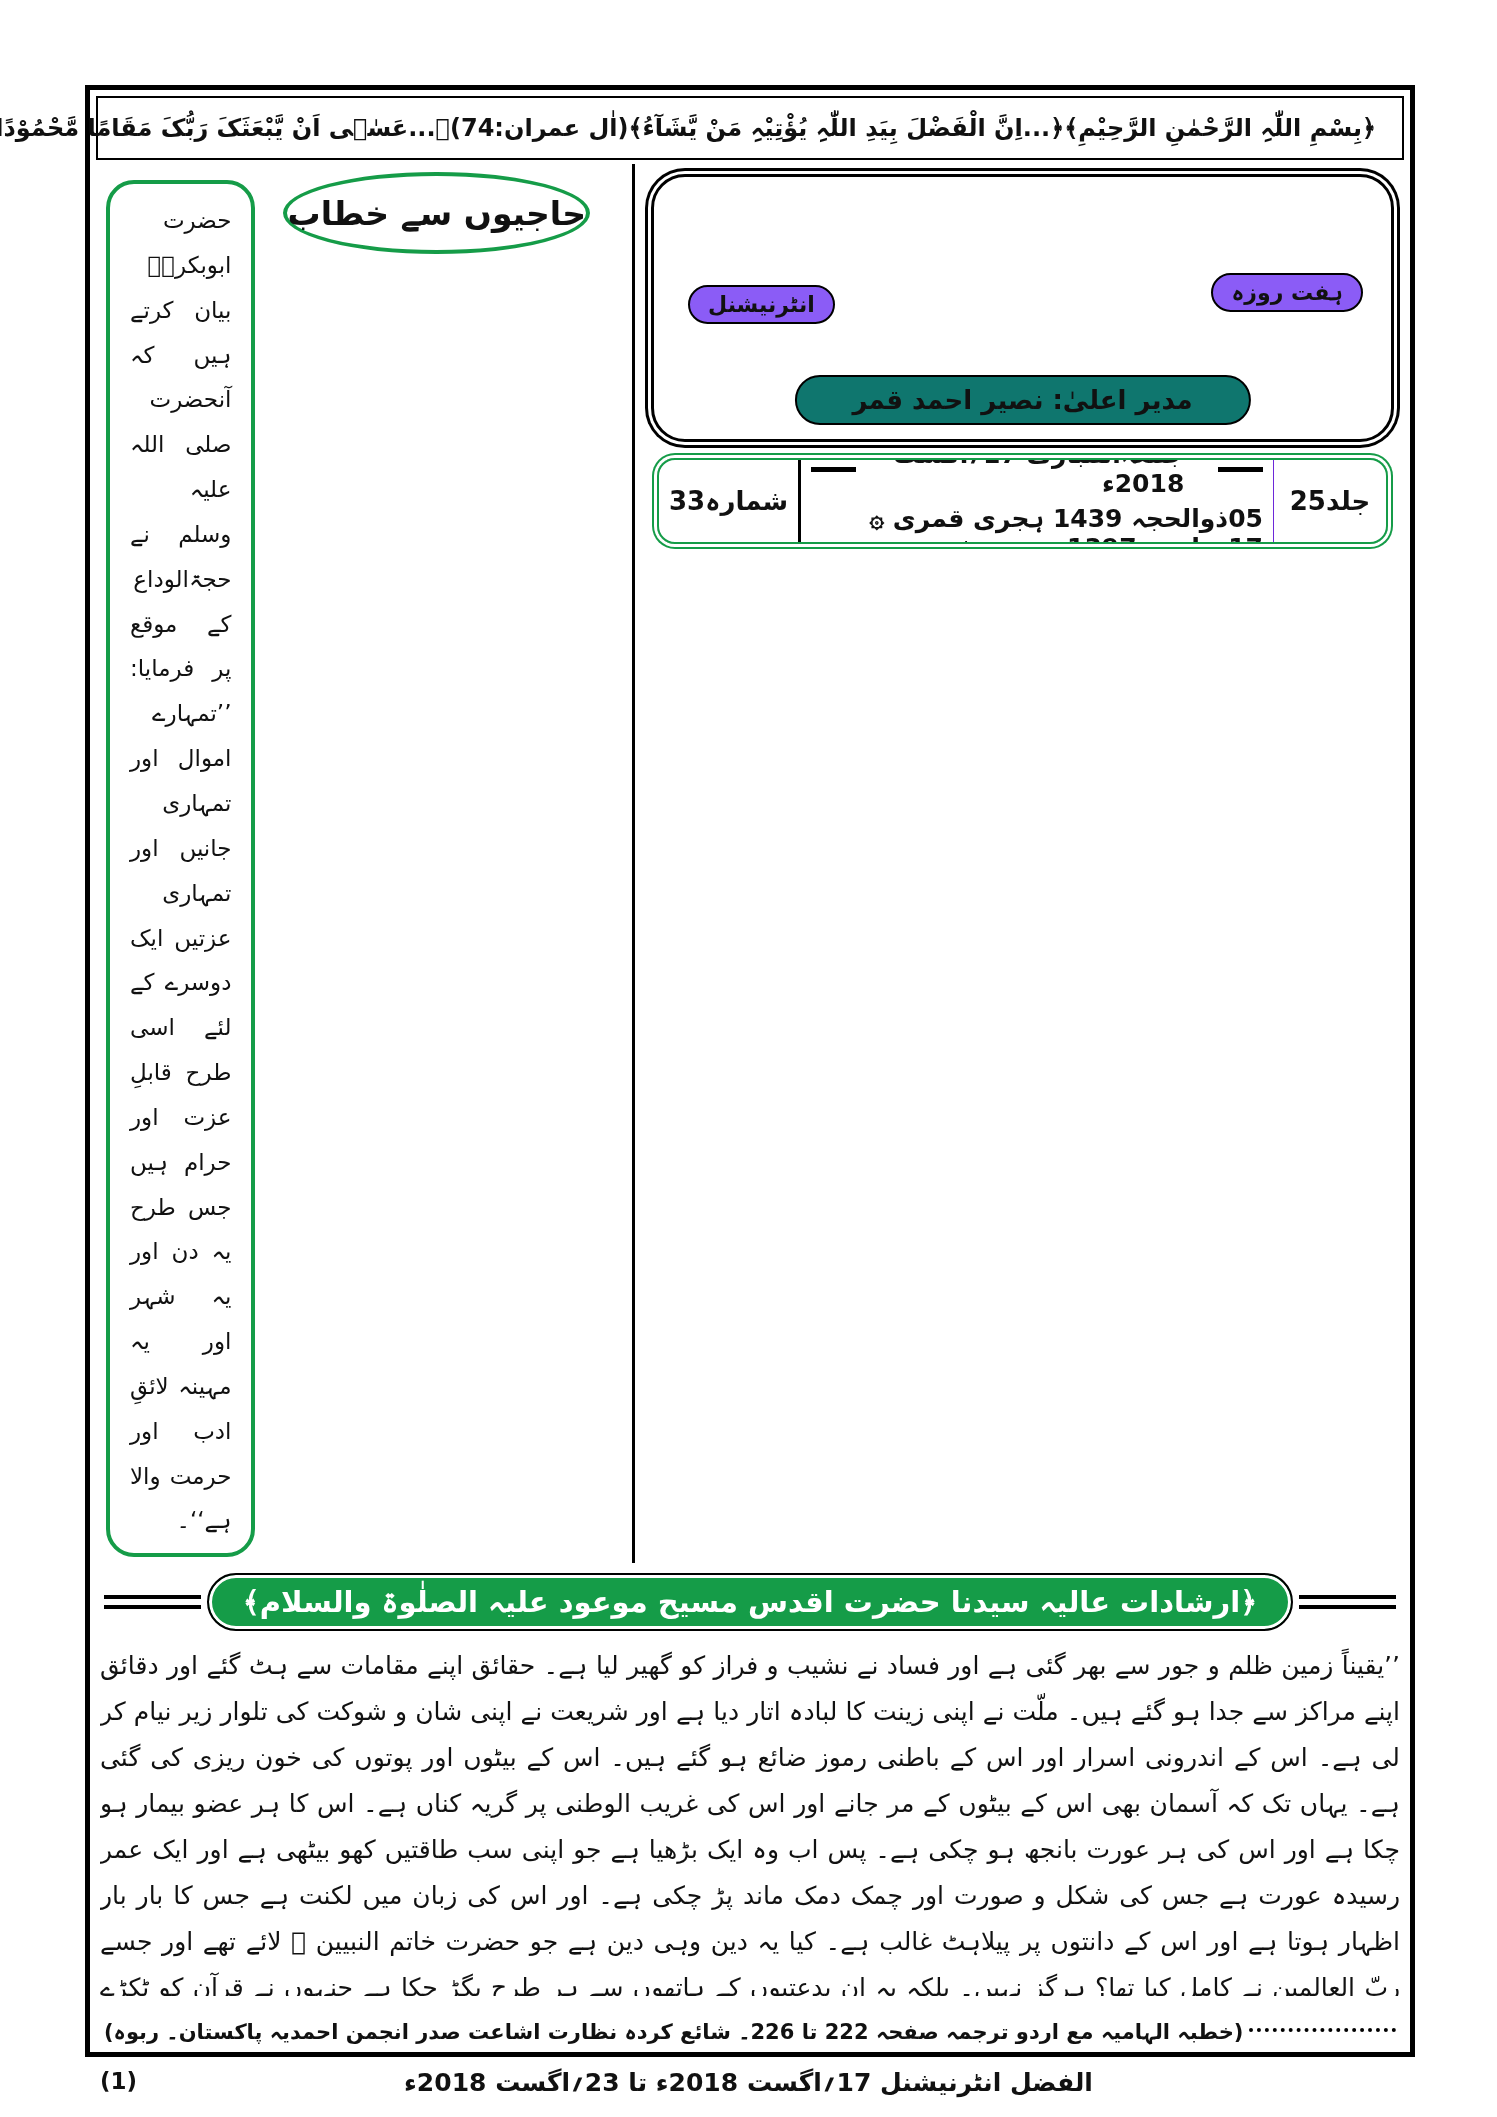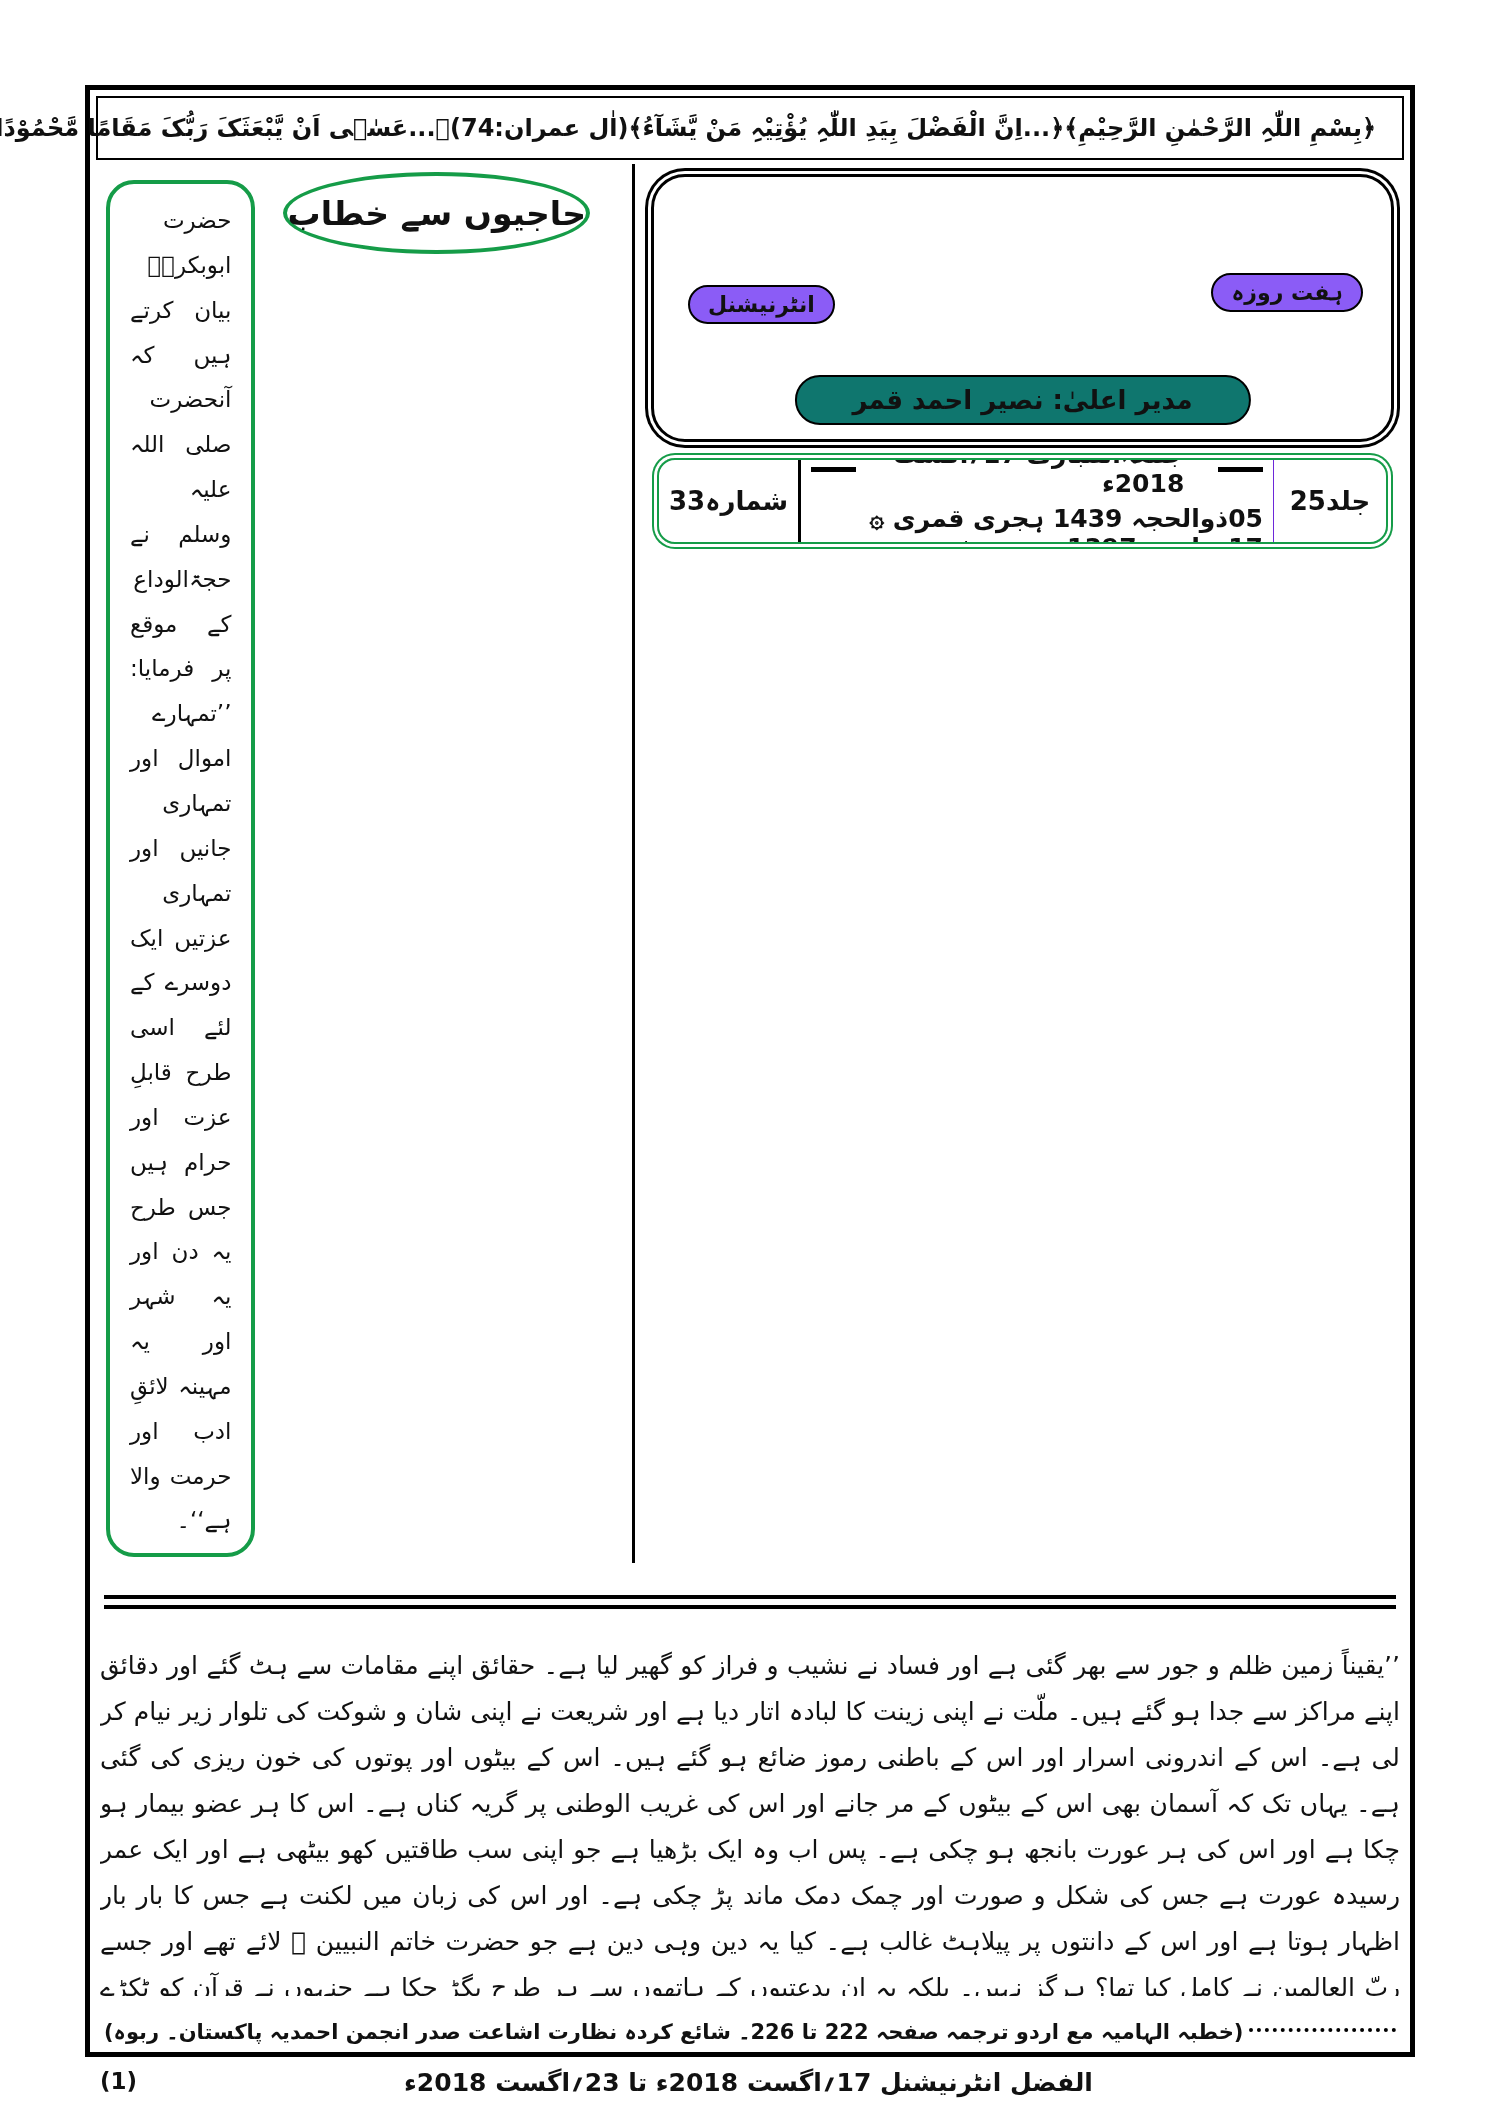--- a/index.html
+++ b/index.html
@@ -149,20 +149,21 @@
       </div>
       <div class="sidebar-box">
         <div class="sidebar-body">حضرت ابوبکرہؓ بیان کرتے ہیں کہ آنحضرت صلی اللہ علیہ وسلم نے حجۃالوداع کے موقع پر فرمایا: ’’تمہارے اموال اور تمہاری جانیں اور تمہاری عزتیں ایک دوسرے کے لئے اسی طرح قابلِ عزت اور حرام ہیں جس طرح یہ دن اور یہ شہر اور یہ مہینہ لائقِ ادب اور حرمت والا ہے‘‘۔</div>
       </div>
     </div>
 
   </div>
 
   <div class="banner-row">
     <div class="banner-line"></div>
+    <div class="banner-pill">﴿ارشادات عالیہ سیدنا حضرت اقدس مسیح موعود علیہ الصلٰوۃ والسلام﴾</div>
     <div class="banner-line"></div>
   </div>
 
 
   <div class="article">’’یقیناً زمین ظلم و جور سے بھر گئی ہے اور فساد نے نشیب و فراز کو گھیر لیا ہے۔ حقائق اپنے مقامات سے ہٹ گئے اور دقائق اپنے مراکز سے جدا ہو گئے ہیں۔ ملّت نے اپنی زینت کا لبادہ اتار دیا ہے اور شریعت نے اپنی شان و شوکت کی تلوار زیر نیام کر لی ہے۔ اس کے اندرونی اسرار اور اس کے باطنی رموز ضائع ہو گئے ہیں۔ اس کے بیٹوں اور پوتوں کی خون ریزی کی گئی ہے۔ یہاں تک کہ آسمان بھی اس کے بیٹوں کے مر جانے اور اس کی غریب الوطنی پر گریہ کناں ہے۔ اس کا ہر عضو بیمار ہو چکا ہے اور اس کی ہر عورت بانجھ ہو چکی ہے۔ پس اب وہ ایک بڑھیا ہے جو اپنی سب طاقتیں کھو بیٹھی ہے اور ایک عمر رسیدہ عورت ہے جس کی شکل و صورت اور چمک دمک ماند پڑ چکی ہے۔ اور اس کی زبان میں لکنت ہے جس کا بار بار اظہار ہوتا ہے اور اس کے دانتوں پر پیلاہٹ غالب ہے۔ کیا یہ دین وہی دین ہے جو حضرت خاتم النبیین ﷺ لائے تھے اور جسے ربّ العالمین نے کامل کیا تھا؟ ہرگز نہیں۔ بلکہ یہ ان بدعتیوں کے ہاتھوں سے ہر طرح بگڑ چکا ہے جنہوں نے قرآن کو ٹکڑے ٹکڑے بنا رکھا ہے۔ وہ خود بھی گمراہ ہوئے اور دوسروں کو بھی گمراہ کیا اور وہ سمجھ بوجھ رکھنے والے نہیں۔ یہ وہ لوگ ہیں جن کے پاس سوائے چھلکے کے کچھ نہیں اور وہ حقیقت کے مغز سے ناآشنا ہیں۔ پھر بھی دعویٰ کرتے ہیں کہ وہ علماء میں سے بلکہ مشائخ دین میں سے ہیں۔ ان کی زبانوں پر محض وہ قصے جاری ہیں جو ان کے باپ دادوں نے گھڑ لئے تھے۔ ان کے پاس سوائے آرزوؤں اور خواہشات کے کچھ نہیں رہا۔ ان کی جامع مسجدیں ایسے لوگوں سے بھری ہوئی ہیں جو عبودیت کے بھید سے ناآشنا ہیں۔ وہ الفاظ کو لے کر جھگڑتے ہیں جو انہوں نے خطاکار ٹولے سے سنے ہیں اور ان کے قدم روحانیت کے کوچوں میں نہیں پڑے۔ وہ نماز پڑھتے ہیں مگر نماز کی حقیقت نہیں جانتے۔ وہ قرآن پڑھتے ہیں مگر ربِّ کائنات کے کلام کا فہم نہیں رکھتے۔ حق ظاہر ہو گیا ہے مگر وہ اسے نہیں پہچانتے۔ اللہ نے اپنے مسیح کو مبعوث فرمایا ہے لیکن وہ اسے قبول نہیں کرتے اور اس کی تحقیر کرتے ہیں اور تعظیم نہیں کرتے اور نہ مومن ہو کر اس کی خدمت میں آتے ہیں۔ جب حق ان کے پاس آیا تو انہوں نے بضد اس کا انکار کیا جبکہ قبل ازیں وہ اس کے منتظر تھے۔ جب ان سے کہا جاتا ہے کہ اے لوگو! بھلائی کی طرف دوڑو اور وسوسہ ڈال کر پیچھے ہٹ جانے والے شیطان کے نقش قدم پر نہ چلو تو کہتے ہیں کہ تم گمراہوں میں سے ہو۔ انہوں نے میری تکذیب کی اور کماحقّہٗ تحقیق نہ کی۔ اور میرے پاس سے تکبر کرتے ہوئے ہی گزرتے ہیں اور جو بھی قرآن نے انہیں نصیحت کی تھی اسے بھول گئے ہیں اور نہیں جانتے کہ رحمان خدا نے کیا اتارا ہے اور اپنی عمریں غفلت میں گنوا رہے ہیں۔ اگر وہ قرآن کا عرفان رکھتے تو ضرور مجھے بھی شناخت کر لیتے لیکن انہوں نے کتاب اللہ کو اپنی پیٹھوں کے پیچھے بڑی دیدہ دلیری سے پھینک رکھا ہے۔ وہ کہتے ہیں کہ تو مُرسَل نہیں ہے۔ اگر وہ حق کے طلبگار ہوتے تو اللہ اور اس کے نشانات گواہ ہونے کے لحاظ سے کافی ہیں۔ انہوں نے اپنی زبانیں گالی گلوچ اور توہین کرنے کے لئے وقف کر رکھی ہیں۔ انہوں نے قرآن کے خلاف ان ضعیف روایات سے مدد چاہی ہے جنہیں یقین کا کوئی جھونکا نہیں چھوا۔ اللہ نے حق کو روشن فرما دیا ہے مگر وہ سنتے نہیں اور راز سے پردہ ہٹا دیا ہے مگر وہ التفات نہیں کرتے۔ انہوں نے فرقان پڑھا مگر اس کے مدفون خزانوں کے اسرار پر اطلاع نہ پائی۔ وہ قرآن کے الفاظ میں جکڑے گئے ہیں اور قرآن کے بند خزانوں کی کنجیاں نہیں دیئے گئے۔ تو پھر کس طرح ممکن ہے کہ وہ اس راستہ سے صحیح سلامت واپس آ سکیں۔ اس لئے وہ ٹیڑھے ہو کر راہِ تحقیق سے ہٹ گئے ہیں اور اس اعلیٰ شراب سے ایک گھونٹ بھی نہیں چکھا اور نہ وہ بصیرت رکھنے والے ہیں۔ پھر جب اللہ نے مجھے مسیح موعود بنایا اور عین ضرورت کے وقت مجھے سچائی اور حق کے ساتھ بھیجا تو وہ میری تکذیب کرنے، مجھے کافر ٹھہرانے اور قبیح ترین صورت میں میرا ذکر کرنے لگ گئے اور وہ اس سے باز آنے والے نہیں۔ آفتابِ زمانہ اپنے غروب کو پہنچ چکا اور زندگی کا سانپ اپنے راستوں کا قصد کر چکا اور دنیا کا صرف تھوڑا سا وقت ہی باقی رہ گیا ہے۔ کیا وہ چاہتے ہیں کہ شیطان کی مقررہ میعاد اور طویل کر دی جائے؟ یقیناً ہمارا یہ زمانہ ہی آخری زمانہ ہے اور اُس نے اِس وقت تک بکثرت لوگ ہلاک کر دیئے ہیں۔ قبل ازیں آدم میدان کارزار میں گر گیا تھا اور شیطان نے اسے ہزیمت دے دی تھی اور چھ ہزار (سال) تک اس نے غلبہ نہ دیکھا۔ اس کی ذریت پارہ پارہ کی گئی اور مختلف سمتوں میں منتشر کر دی گئی۔ تو پھر کب تک شیطان کو مہلت دی جائے گی۔ کیا اس نے اللہ کے تھوڑے سے صالح بندوں کے سوا باقی سب لوگوں کو گمراہ نہیں کر دیا۔ پس وہ اپنا معاملہ پورا کر چکا اور اپنا کام مکمل کر چکا اور اب وقت آ گیا ہے کہ ربّ العالمین کی طرف سے آدم کی مدد کی جائے۔‘‘</div>
 
   <div class="source-row">
     <div class="source-dots"></div>
     <span class="source-citation">(خطبہ الہامیہ مع اردو ترجمہ صفحہ 222 تا 226۔ شائع کردہ نظارت اشاعت صدر انجمن احمدیہ پاکستان۔ ربوہ)</span>
   </div>

